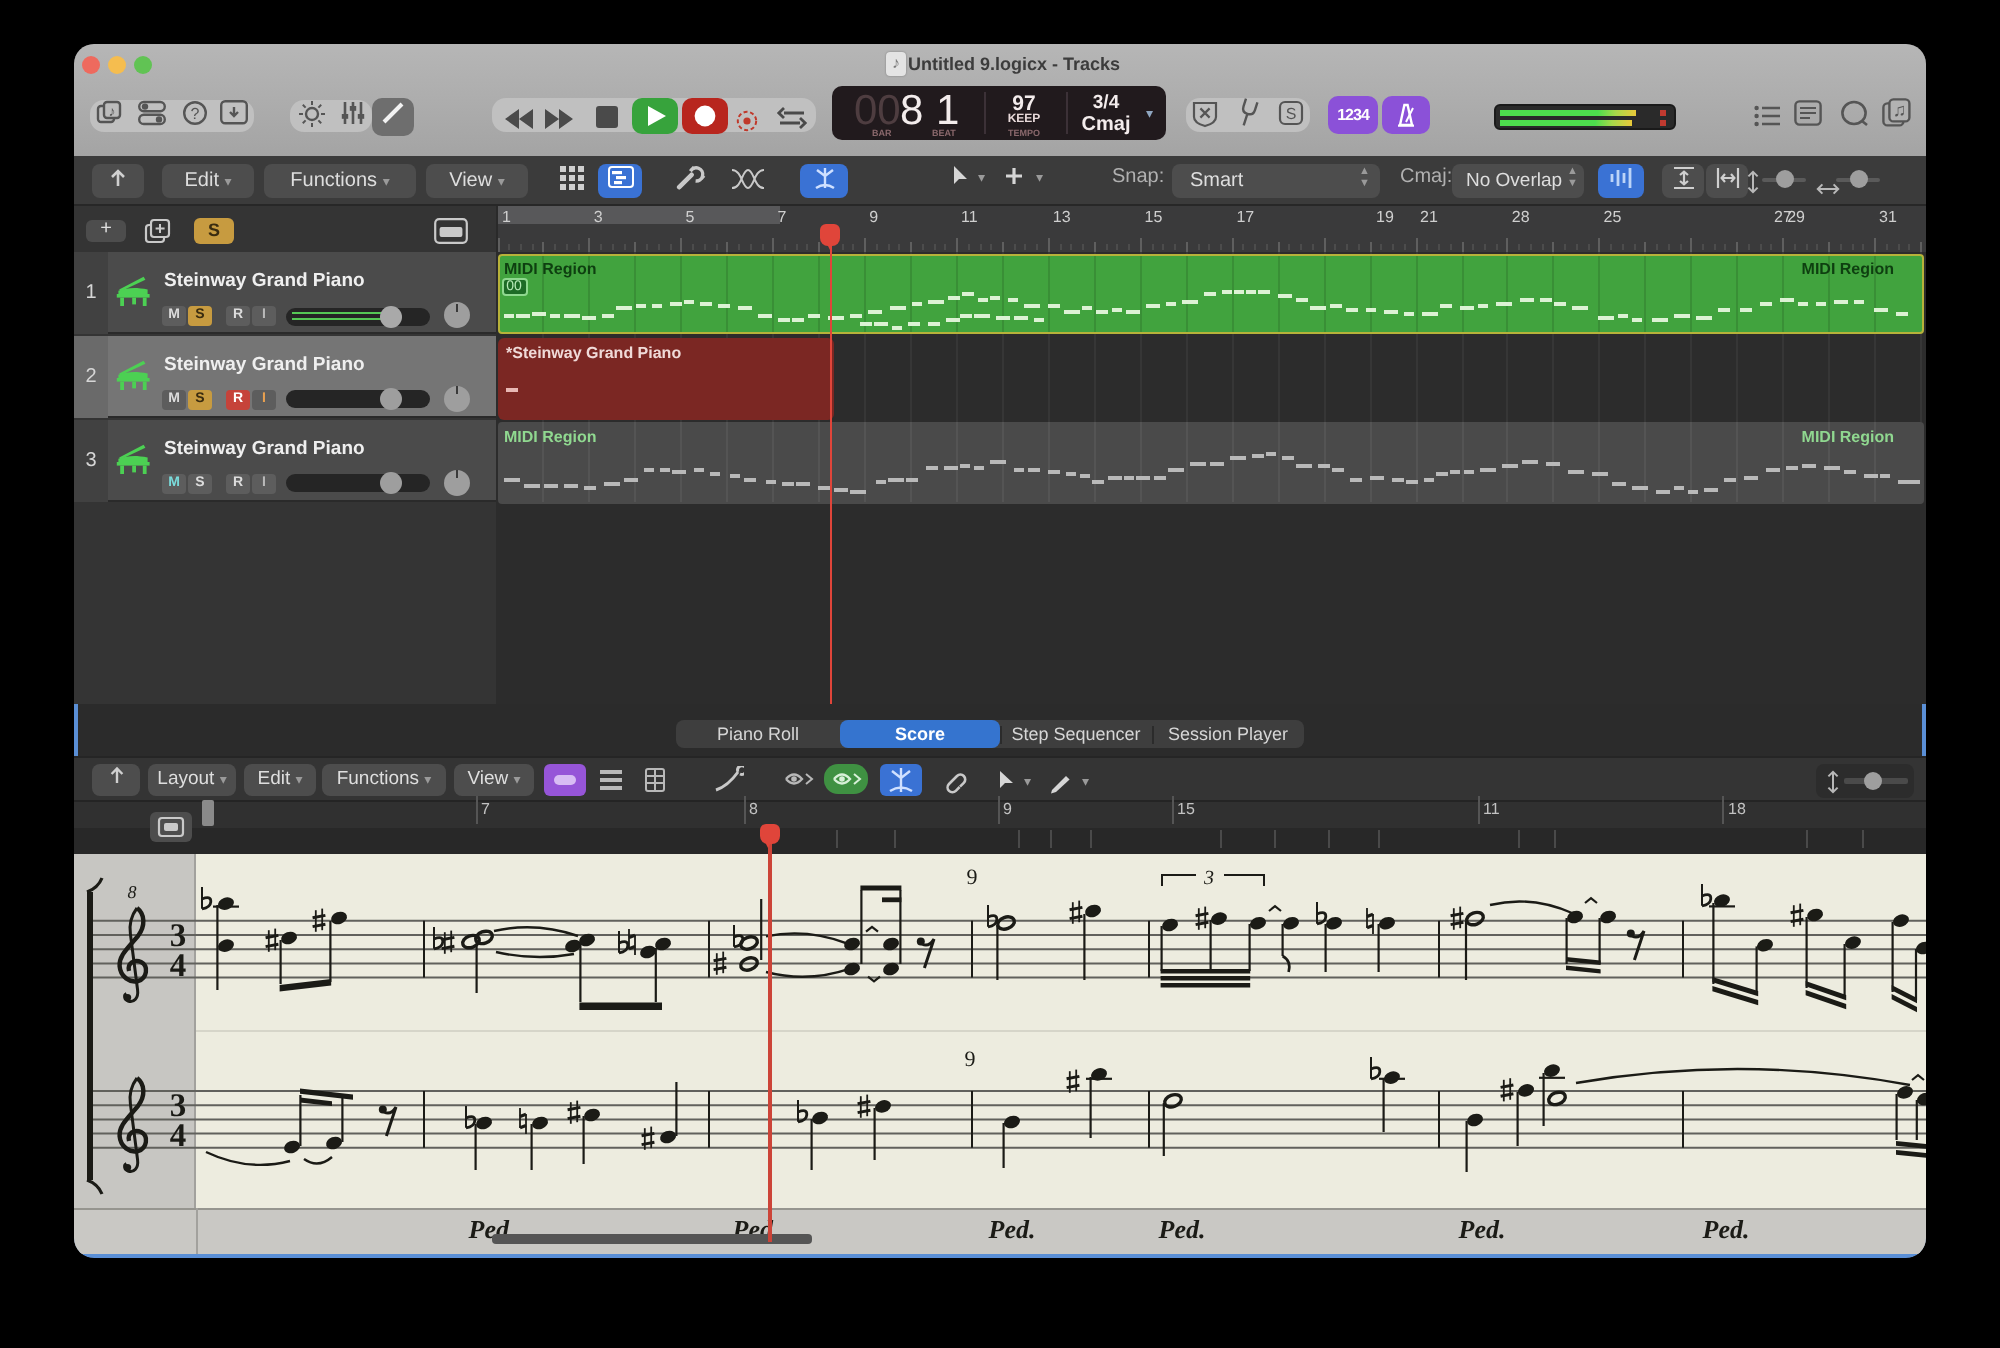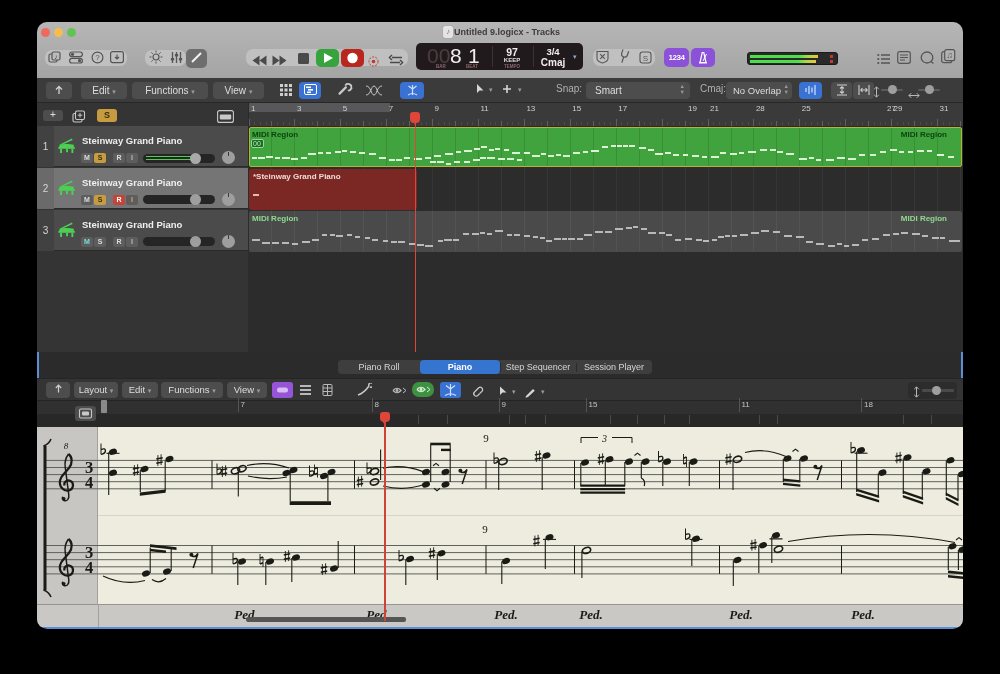--- a/index.html
+++ b/index.html
@@ -725,21 +725,21 @@
     <div style="position:absolute;left:903px;top:215px;width:5px;height:1.6px;background:#b9b9b9"></div>
     <div style="position:absolute;left:912px;top:218px;width:6px;height:1.6px;background:#b9b9b9"></div>
     <div style="position:absolute;left:918px;top:218px;width:5px;height:1.6px;background:#b9b9b9"></div>
     <div class="abs" style="left:377.5px;top:97px;width:1.5px;height:233px;background:#e0453a"></div>
     <div class="abs" style="left:373px;top:90px;width:10px;height:11px;background:#e0453a;border-radius:3px 3px 4px 4px"></div>
     <div class="abs" style="left:375.5px;top:99px;border-left:2.5px solid transparent;border-right:2.5px solid transparent;border-top:4px solid #e0453a"></div>
 
  <div class="abs" style="left:0;top:330px;width:926px;height:277px;background:#2b2b2b;border-left:2px solid #5a8fd6;border-right:2px solid #5a8fd6;border-bottom:2px solid #5a8fd6;border-radius:0 0 10px 10px"></div>
     <div class="abs" style="left:301px;top:338px;width:314px;height:14px;background:#3e3e3e;border-radius:4px"></div>
     <div class="seg" style="left:301px;top:338px;width:82px;">Piano Roll</div>
-    <div class="seg" style="left:383px;top:338px;width:80px;background:#3574cf;border-radius:4px;color:#fff;font-weight:bold;">Piano</div>
+    <div class="seg" style="left:383px;top:338px;width:80px;background:#3574cf;border-radius:4px;color:#fff;font-weight:bold;">Score</div>
     <div class="seg" style="left:463px;top:338px;width:76px;">Step Sequencer</div>
     <div class="seg" style="left:539px;top:338px;width:76px;">Session Player</div>
     <div class="abs" style="left:463px;top:340.5px;width:1px;height:9px;background:#2b2b2b"></div>
     <div class="abs" style="left:539px;top:340.5px;width:1px;height:9px;background:#2b2b2b"></div>
     <div class="abs" style="left:0;top:356px;width:926px;height:22px;background:#343434;border-top:1px solid #252525"></div>
     <div class="mbtn" style="left:9px;top:360px;width:24px;height:16px;line-height:14px"><svg width="11" height="11" style="vertical-align:-2px" viewBox="0 0 11 11">
         <path d="M 5.5,9.5 V 3 M 2.8,5 L 5.5,2.2 L 8.2,5" stroke="#cfcfcf" stroke-width="1.2" fill="none"></path>
       </svg></div>
     <div class="mbtn" style="left:37px;top:360px;width:44px;height:16px;line-height:16px;font-size:9.5px">Layout <span class="chev">▾</span></div>
     <div class="mbtn" style="left:85px;top:360px;width:36px;height:16px;line-height:16px;font-size:9.5px">Edit <span class="chev">▾</span></div>

